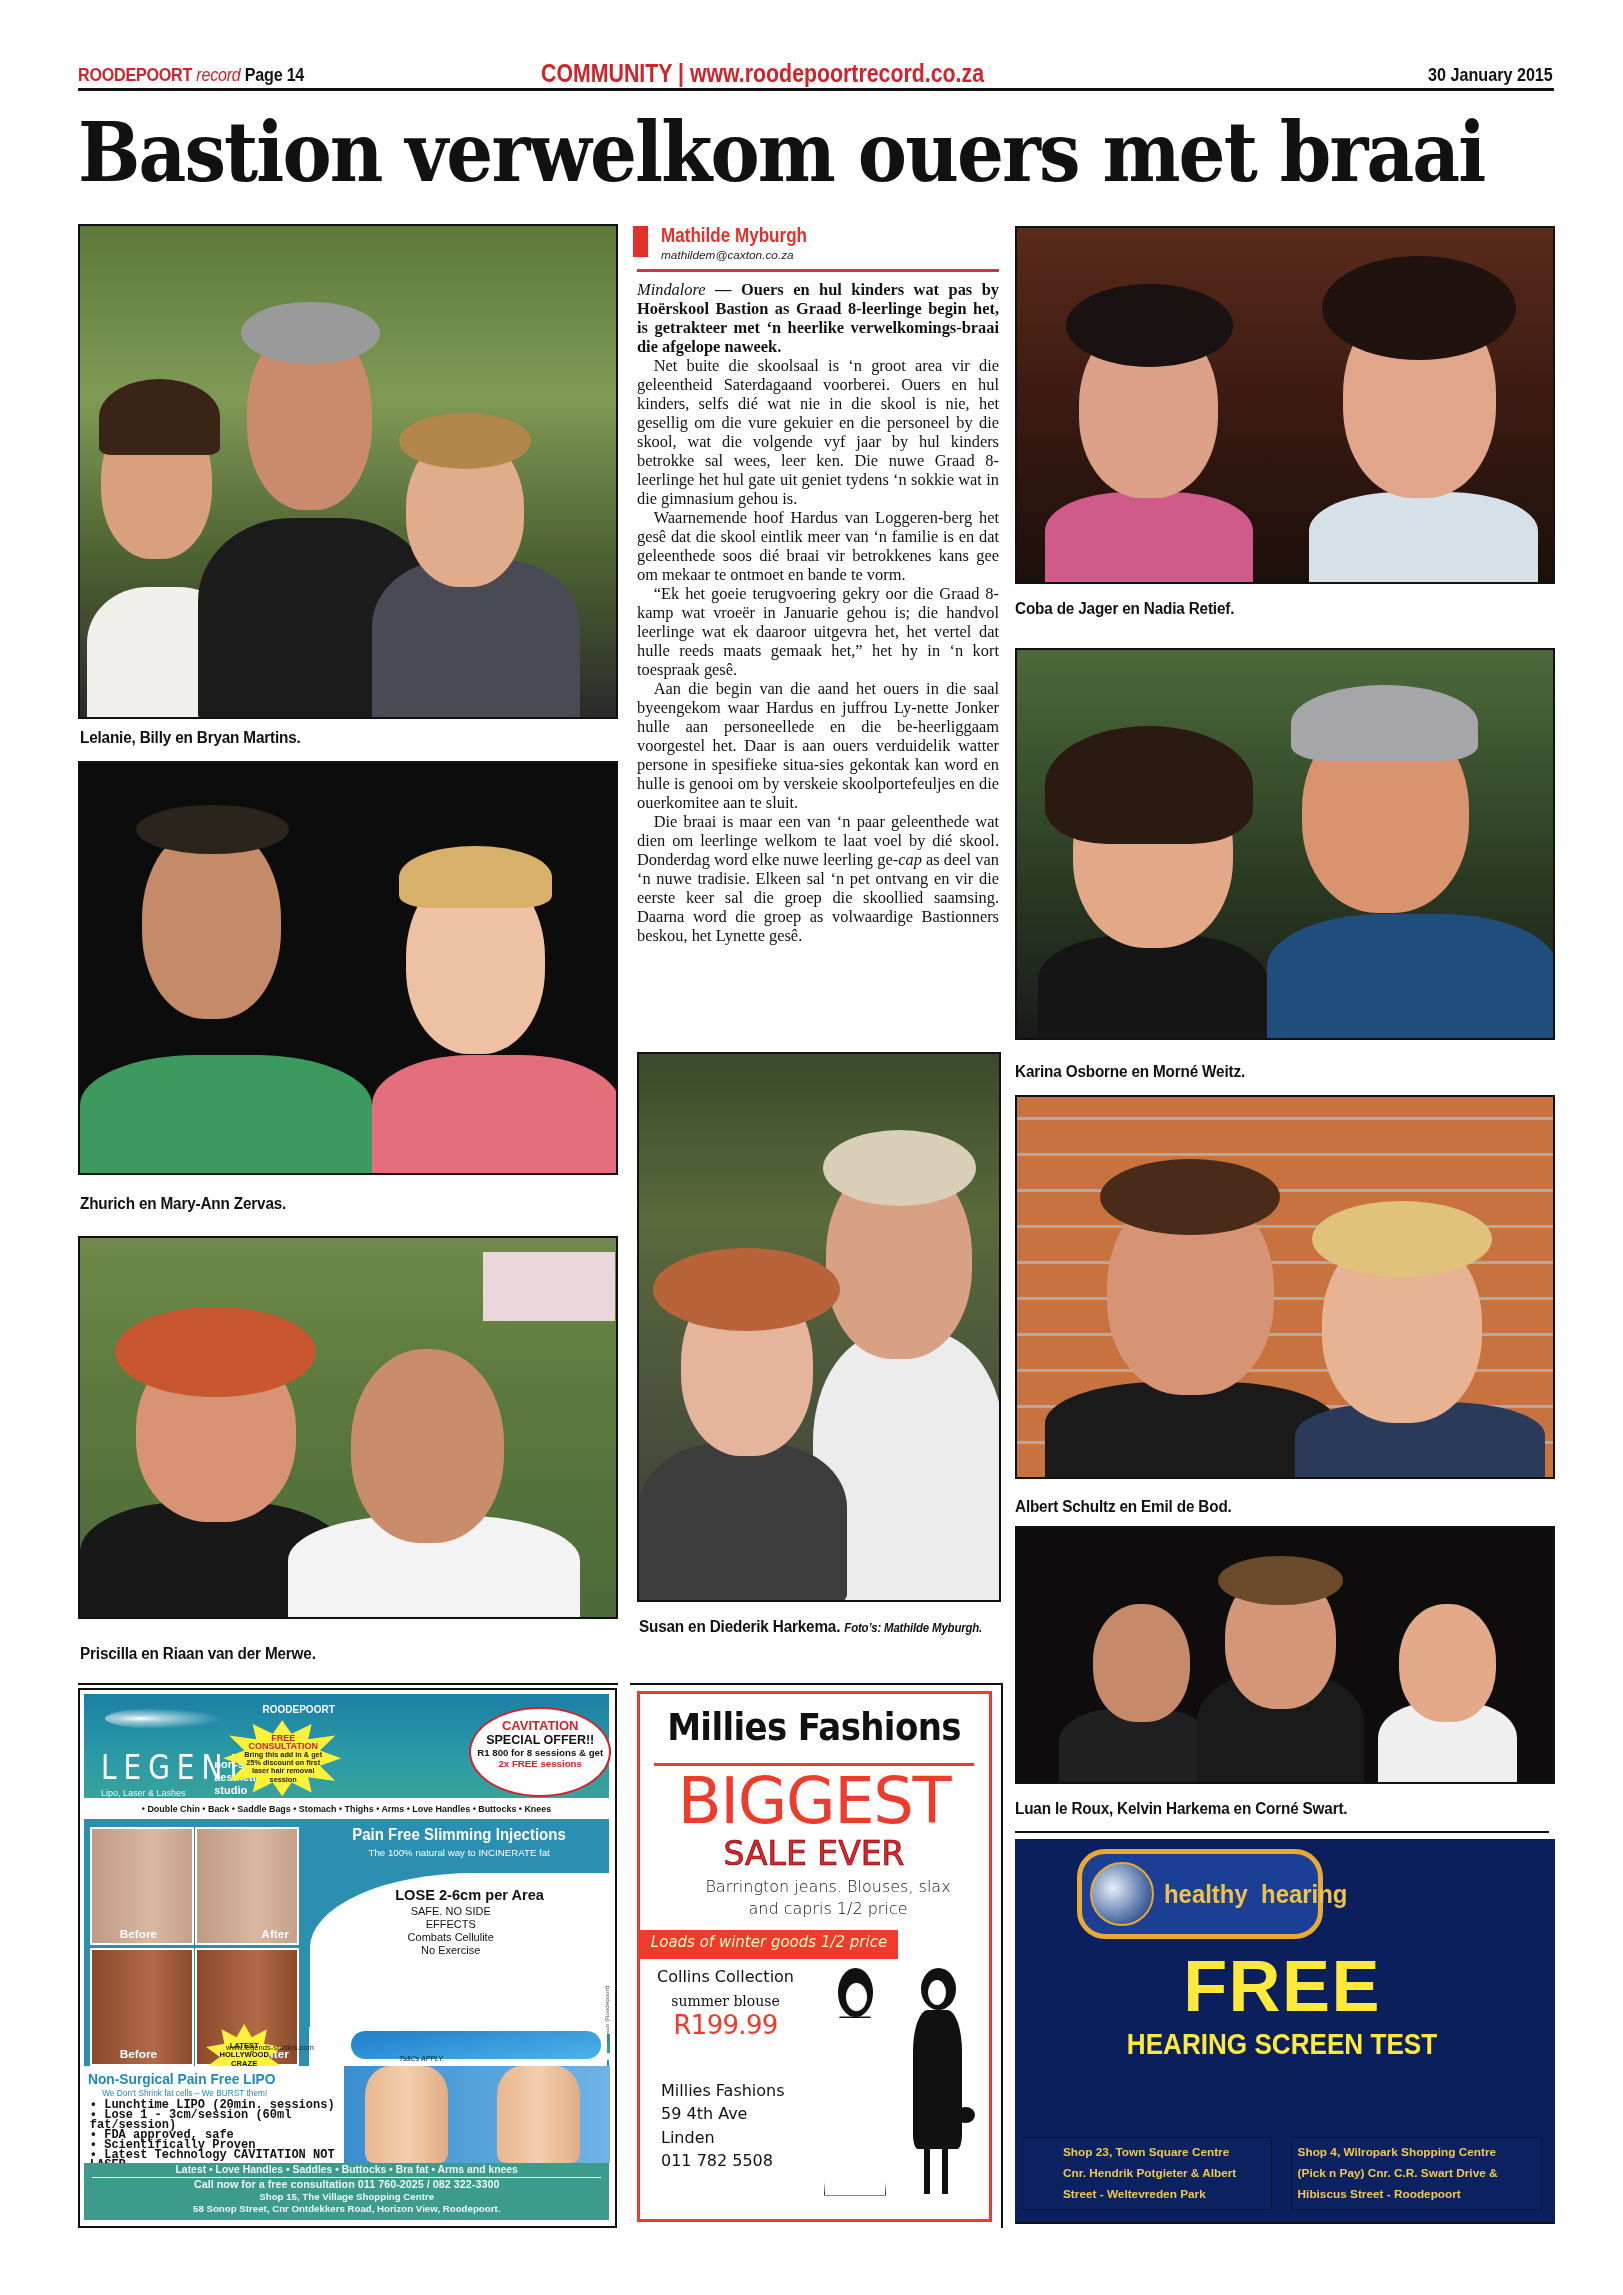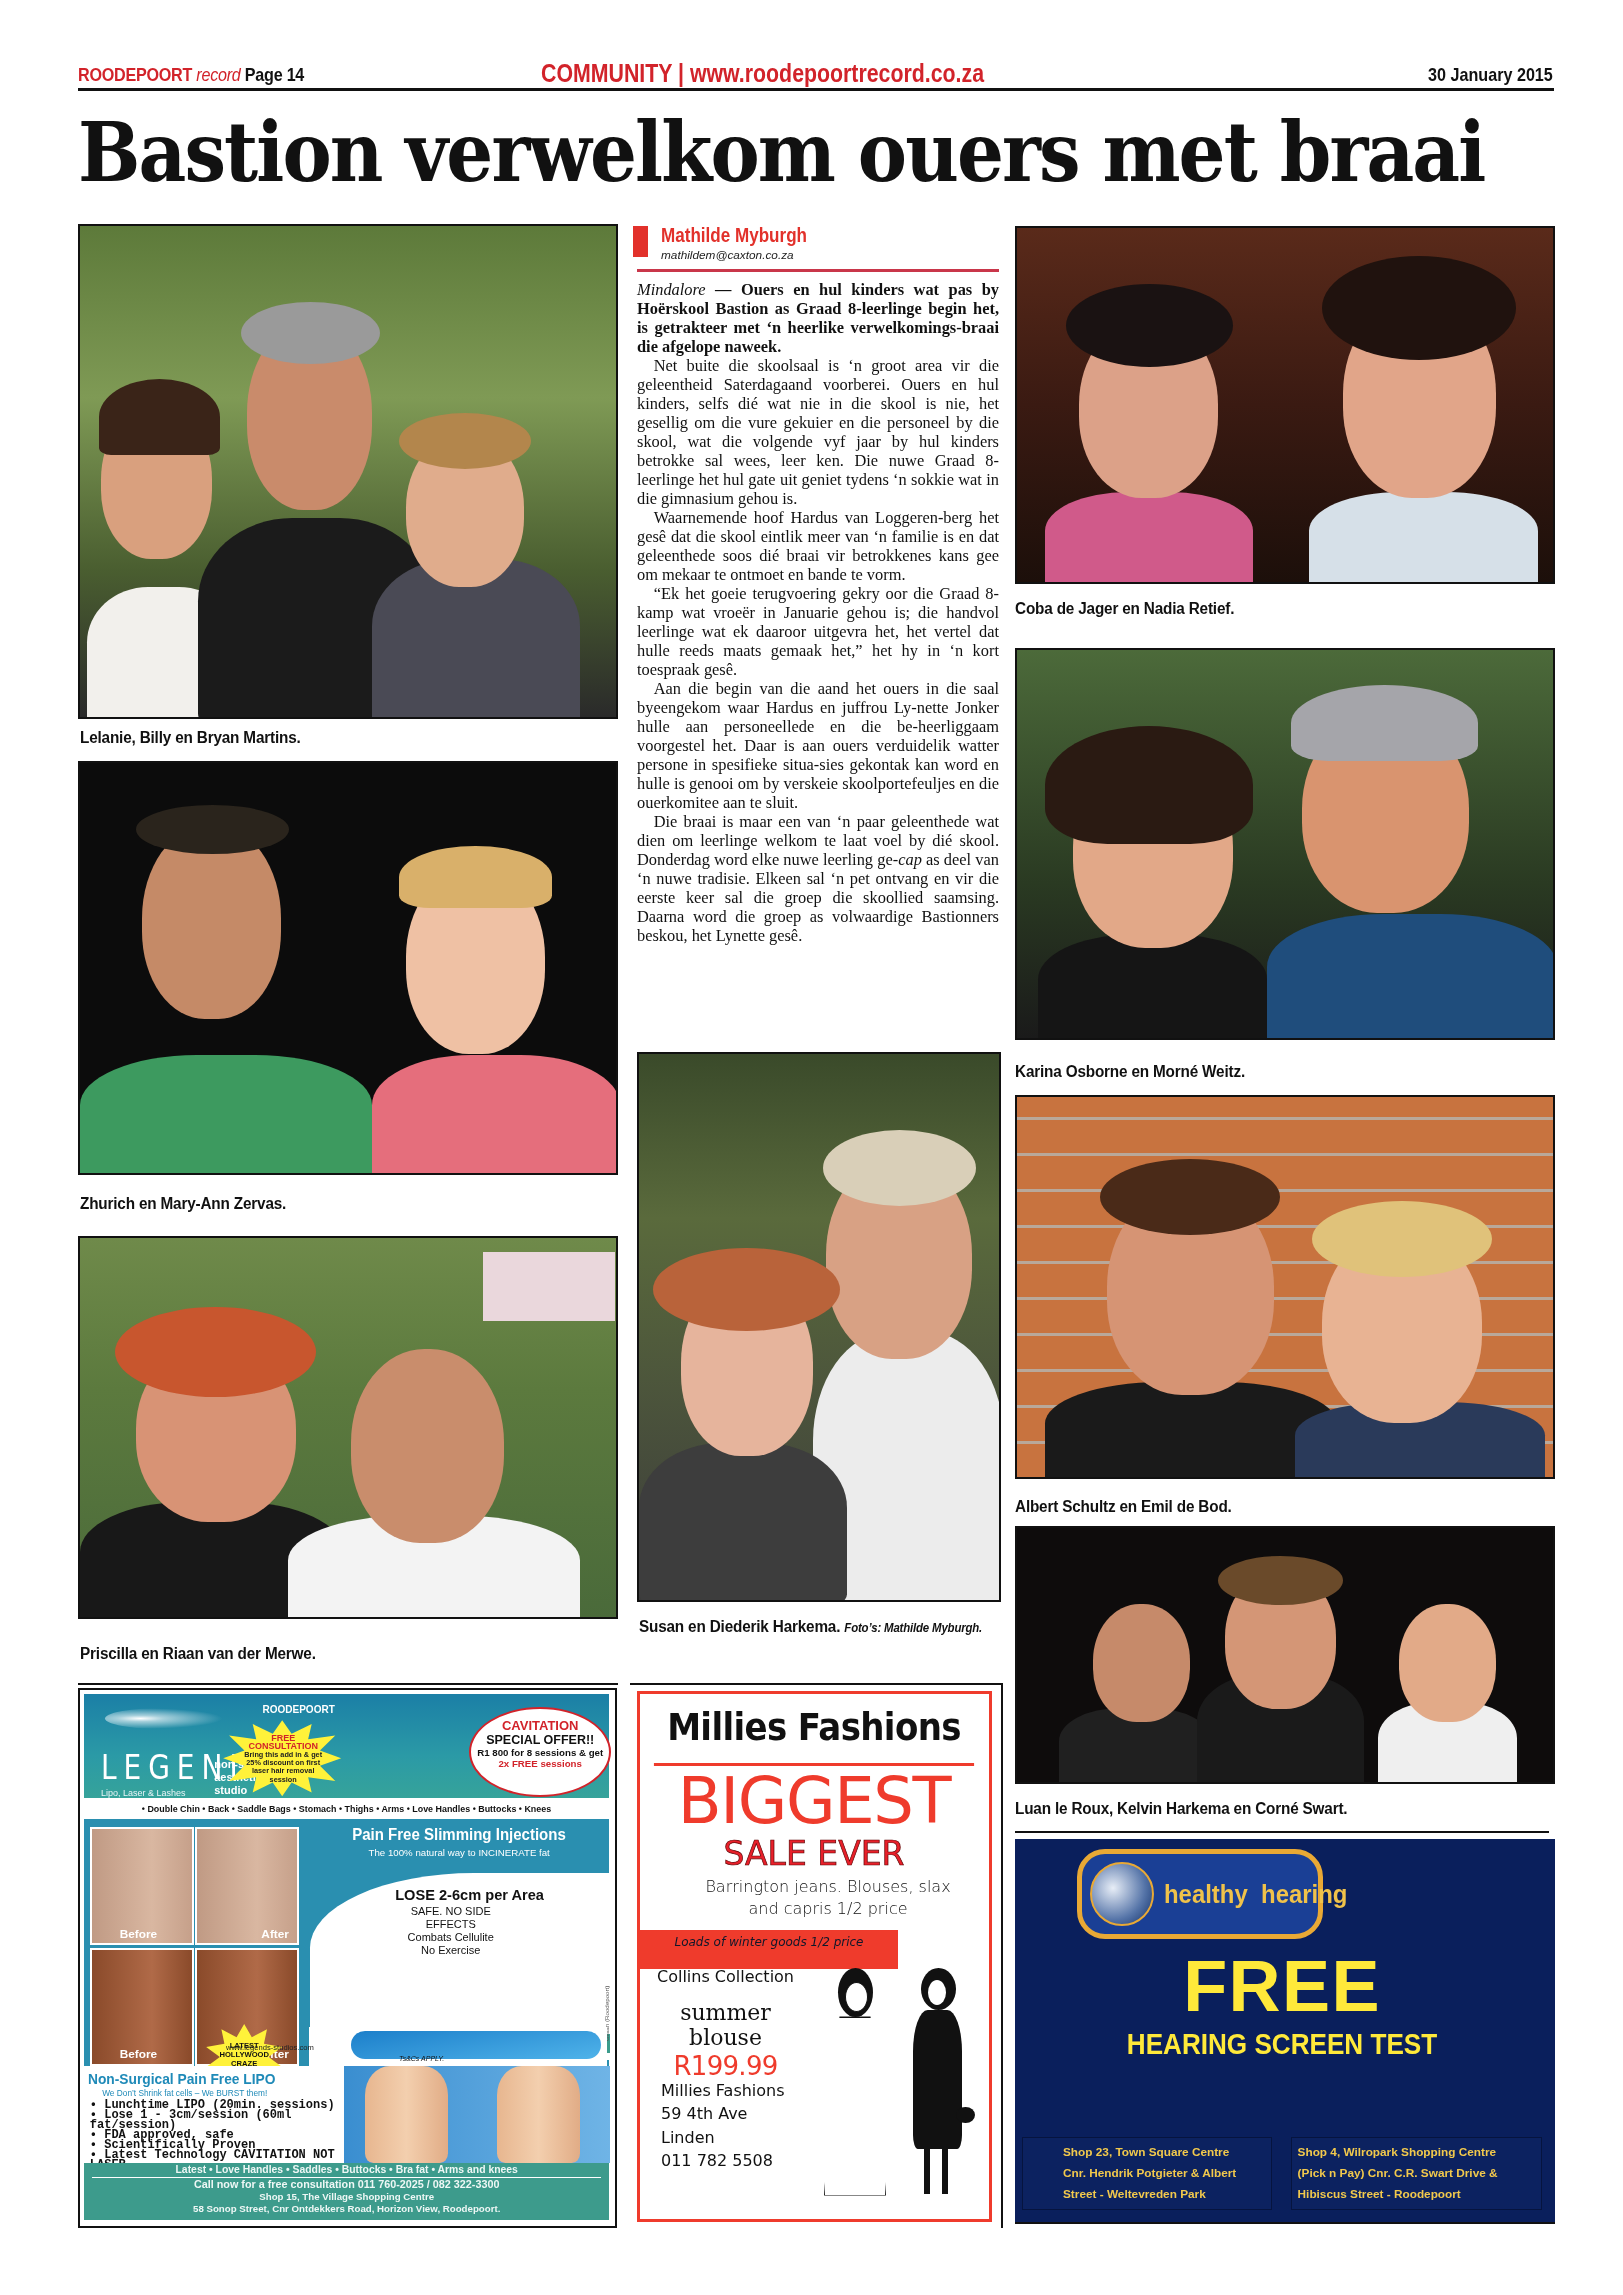--- a/index.html
+++ b/index.html
@@ -64,24 +64,24 @@
   .lg-foot .f2{font-size:10.8px;line-height:13px;}
   .lg-foot .f3{font-size:9.7px;line-height:11.8px;}
   .lg-credit{position:absolute;left:519px;top:222px;font-family:"Liberation Sans",sans-serif;font-size:6.2px;color:#555;transform:rotate(-90deg);transform-origin:left top;white-space:nowrap;}
   
   .ad-millies{left:630px;top:1683px;width:373px;height:545px;border-right:2.8px solid #111;border-top:2.8px solid #111;box-sizing:border-box;}
   .ml-frame{position:absolute;left:7px;top:5.6px;width:355px;height:531px;border:3.5px solid #ef3b2c;box-sizing:border-box;}
   .ml-title{position:absolute;left:0;top:0;width:348px;height:69px;border-bottom:3.5px solid #ef3b2c;text-align:center;font-family:"DejaVu Sans",sans-serif;font-weight:bold;font-size:37px;line-height:68px;letter-spacing:-0.7px;transform:scaleX(0.92);}
   .ml-biggest{position:absolute;left:0;top:75px;width:348px;text-align:center;font-family:"DejaVu Sans",sans-serif;font-size:64px;color:#ef3b2c;line-height:1;letter-spacing:-1.4px;}
   .ml-sale{position:absolute;left:0;top:143px;width:348px;text-align:center;font-family:"DejaVu Sans",sans-serif;font-size:33px;color:#e8202a;line-height:1;-webkit-text-stroke:0.7px #5a0000;}
   .ml-desc{position:absolute;left:0;top:182px;width:376px;text-align:center;font-family:"DejaVu Sans",sans-serif;font-size:16px;line-height:22px;font-weight:300;}
-  .ml-banner{position:absolute;left:0;top:236px;width:258px;height:39px;background:#ef3b2c;color:#0f172a;font-family:"DejaVu Sans",sans-serif;font-size:12px;line-height:25px;text-align:center;font-style:italic;}
+  .ml-banner{position:absolute;left:0;top:236px;width:258px;height:29px;background:#ef3b2c;color:#fef9c3;font-family:"DejaVu Sans",sans-serif;font-size:15px;line-height:25px;text-align:center;font-style:italic;}
   .ml-left{position:absolute;left:12.5px;top:273px;width:146px;text-align:center;font-family:"DejaVu Sans",sans-serif;}
   .ml-left .cc{font-size:16px;}
-  .ml-left .sb{font-family:"DejaVu Serif",serif;font-size:22px;margin-top:14px;}
+  .ml-left .sb{font-family:"DejaVu Serif",serif;font-size:14px;margin-top:7px;}
   .ml-left .pr{font-size:26px;color:#ef3b2c;margin-top:1.4px;letter-spacing:-0.7px;}
   .ml-addr{position:absolute;left:21px;top:385px;font-family:"DejaVu Sans",sans-serif;font-size:16px;line-height:23.6px;}
   .ml-fig{position:absolute;}
   
   .hh-ad{left:1015px;top:1839px;width:540px;height:385px;background:#0a1f5c;border-bottom:2.8px solid #111;box-sizing:border-box;}
   .hh-pill{position:absolute;left:62px;top:9.7px;width:229px;height:90px;border-radius:28px;background:#1a3f95;border:5.6px solid #e9a935;box-sizing:border-box;}
   .hh-disc{position:absolute;left:8.3px;top:8.3px;width:64px;height:64px;border-radius:50%;background:radial-gradient(circle at 35% 40%,#e8eef7,#5574a8 60%,#0c2b66);border:2.8px solid #e9a935;box-sizing:border-box;}
   .hh-brand{position:absolute;left:82px;top:25px;font-family:"Liberation Sans",sans-serif;font-weight:bold;font-size:26px;color:#f0c24a;white-space:nowrap;transform:scaleX(0.92);transform-origin:left;}
   .hh-free{position:absolute;left:0;top:111px;width:534px;text-align:center;font-family:"Liberation Sans",sans-serif;font-weight:bold;font-size:72px;color:#ffe93a;line-height:1;letter-spacing:1.4px;}
   .hh-test{position:absolute;left:0;top:189px;width:534px;text-align:center;font-family:"Liberation Sans",sans-serif;font-weight:bold;font-size:29px;color:#ffe93a;transform:scaleX(0.9);}

